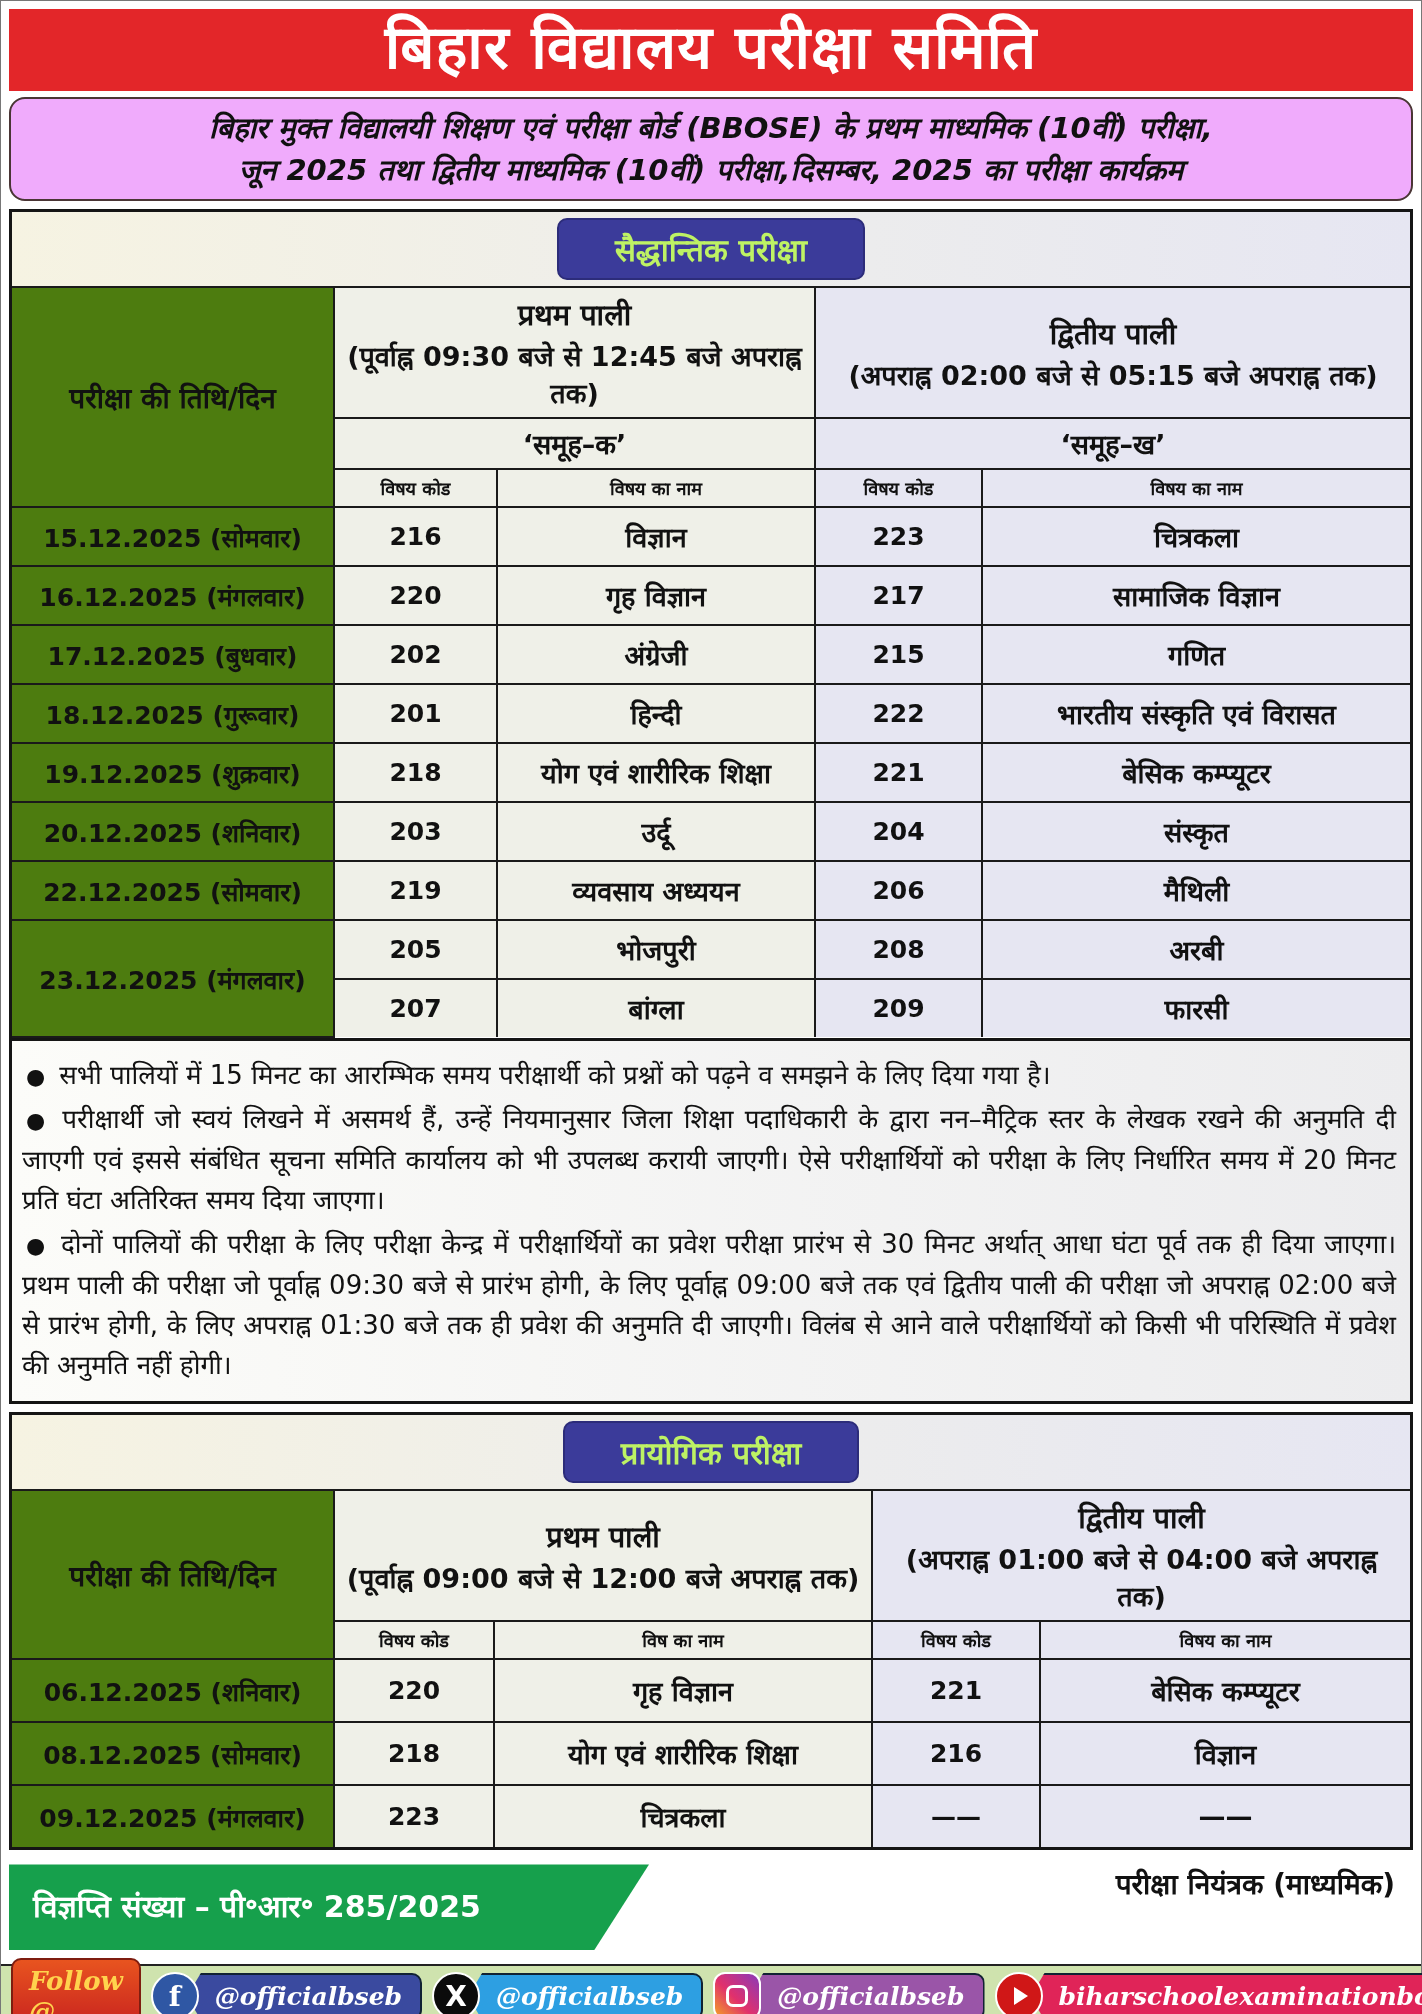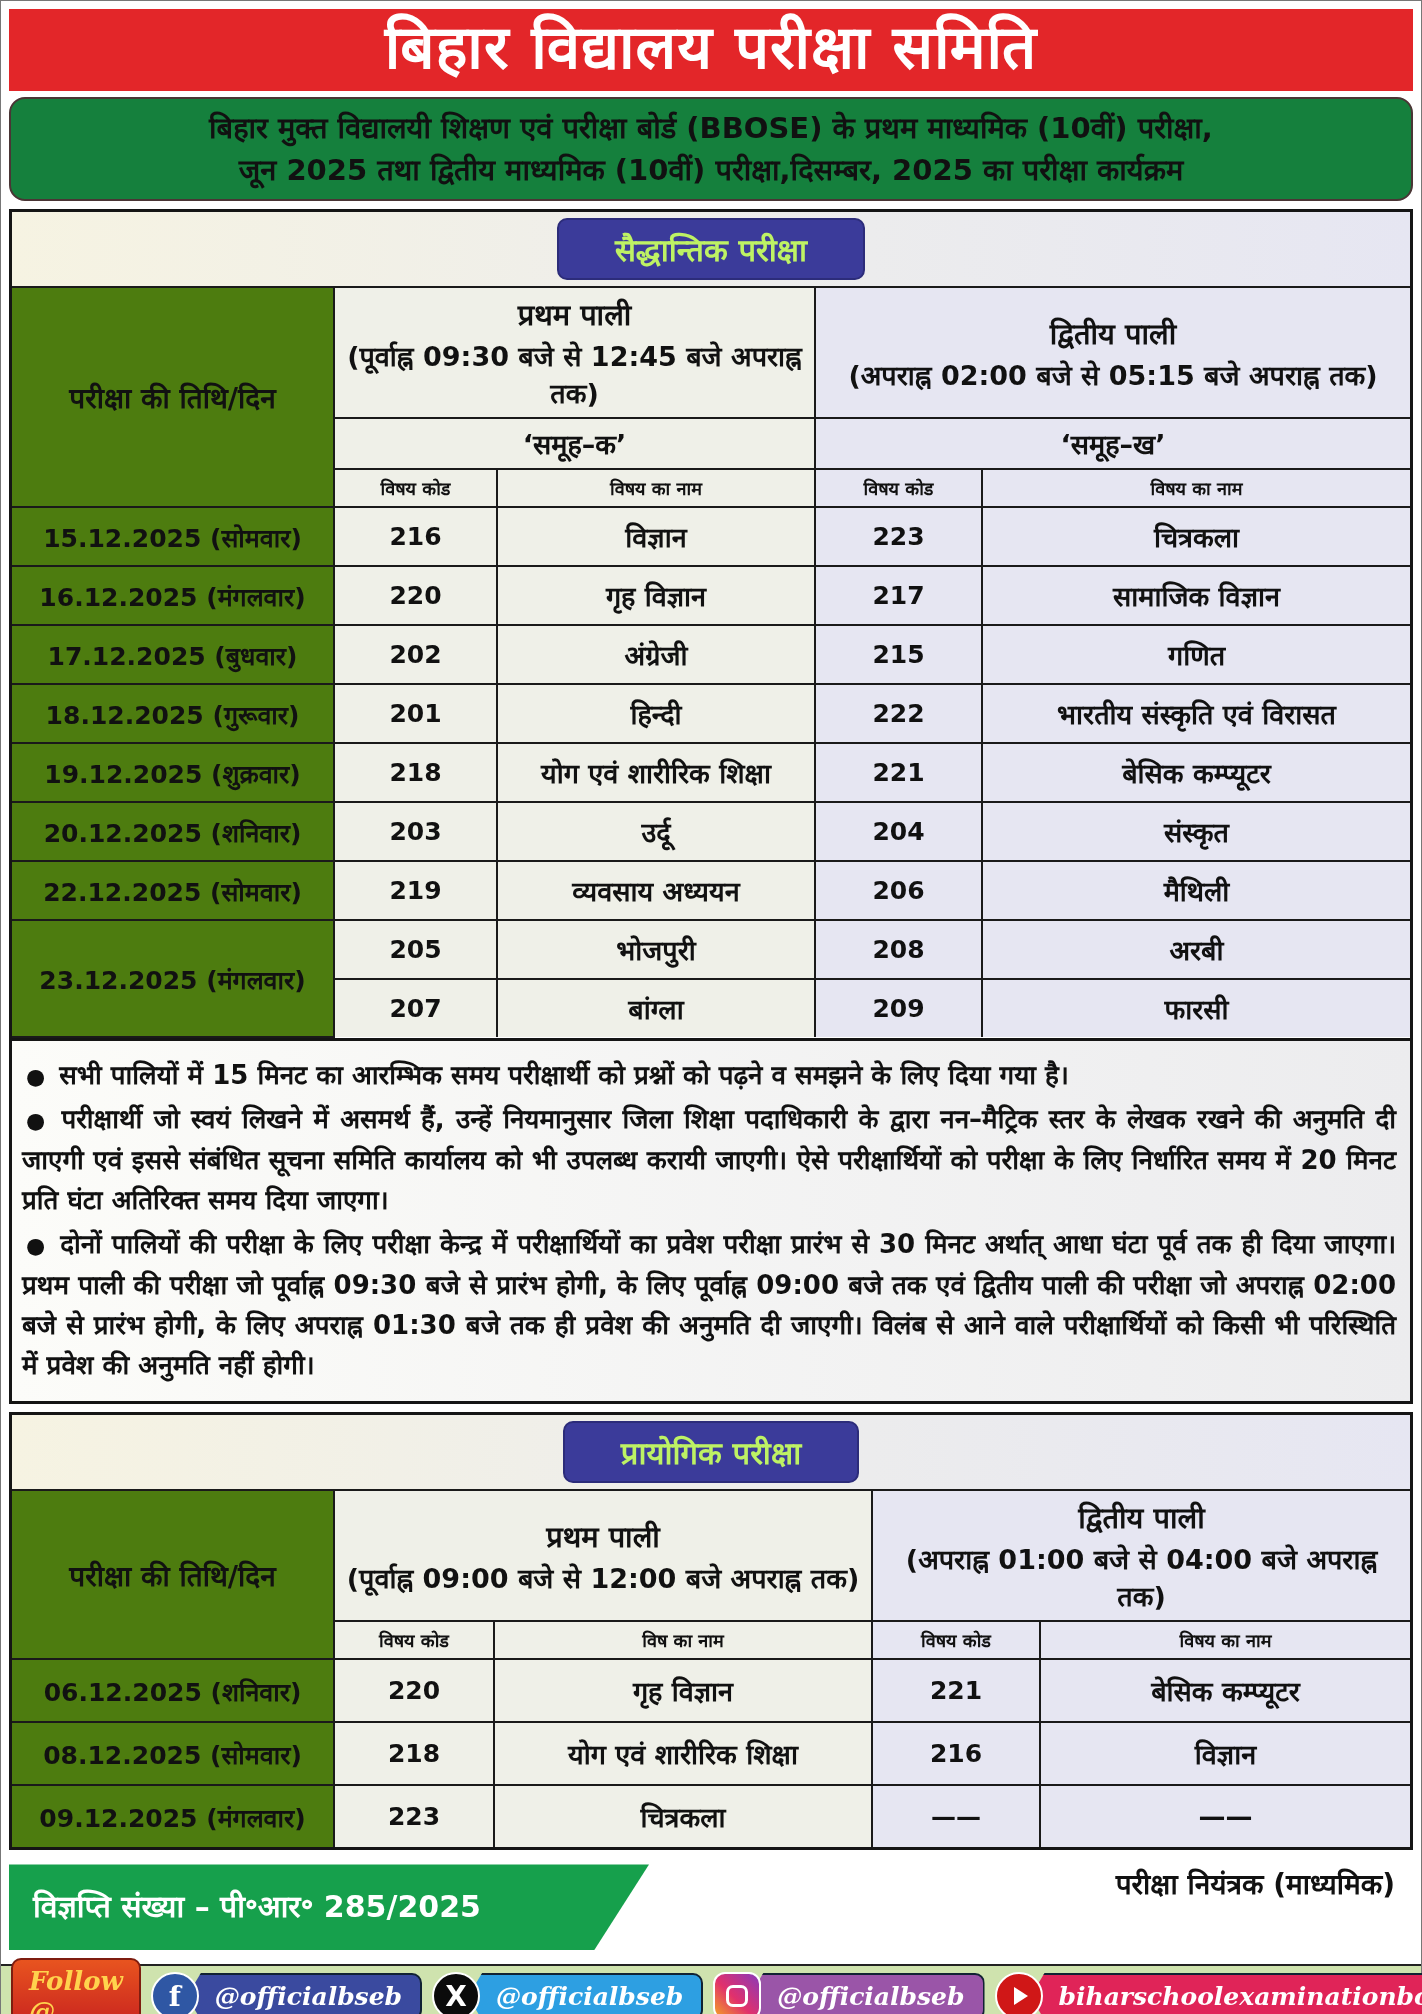--- a/index.html
+++ b/index.html
@@ -13,22 +13,22 @@
 
   
   .masthead {
     background:#e32629; color:#fff; text-align:center;
     font-size:60px; font-weight:800; line-height:1.0;
     padding:8px 0 14px 0; letter-spacing:1px;
   }
 
   
   .subtitle-box {
-    margin-top:6px; background:#15803d; border:2px solid #4a3535; border-radius:16px;
-    padding:8px 6px; text-align:center; font-size:29px; font-weight:700; line-height:1.45;
+    margin-top:6px; background:#f0abfc; border:2px solid #4a3535; border-radius:16px;
+    padding:8px 6px; text-align:center; font-size:29px; font-weight:700; line-height:1.45;font-style:italic;
   }
 
   
   .main-block { margin-top:8px; border:3px solid #151515; }
 
   table.exam { width:100%; border-collapse:collapse; table-layout:fixed; }
   table.exam td {
     border:2px solid #1a1a1a; text-align:center; vertical-align:middle;
     font-weight:700; padding:6px 4px;
   }
@@ -59,21 +59,21 @@
   td.d-date { font-size:25px; }
   td.d-code { font-size:25px; }
   td.d-name { font-size:27px; }
   .theory td.d-date, .theory td.d-code, .theory td.d-name { padding-top:10px; padding-bottom:10px;text-align:center; }
 
   
   .notes {
     border-top:3px solid #151515;
     background:linear-gradient(90deg,#fcfcf9 0%,#ececee 100%);
     padding:10px 14px 16px 10px;
-    font-size:26px; font-weight:700; line-height:1.55; text-align:justify;
+    font-size:26px; font-weight:400; line-height:1.55; text-align:justify;
   }
   .note { margin-top:4px; }
   .bullet { font-size:22px; padding:0 14px 0 4px; }
 
   
   .practical-block { margin-top:8px; border:3px solid #151515; }
   .practical td.d-date, .practical td.d-code, .practical td.d-name { padding-top:12px; padding-bottom:12px; }
 
   
   .bottom-row { display:flex; align-items:flex-start; justify-content:space-between; margin-top:14px; height:86px; }

